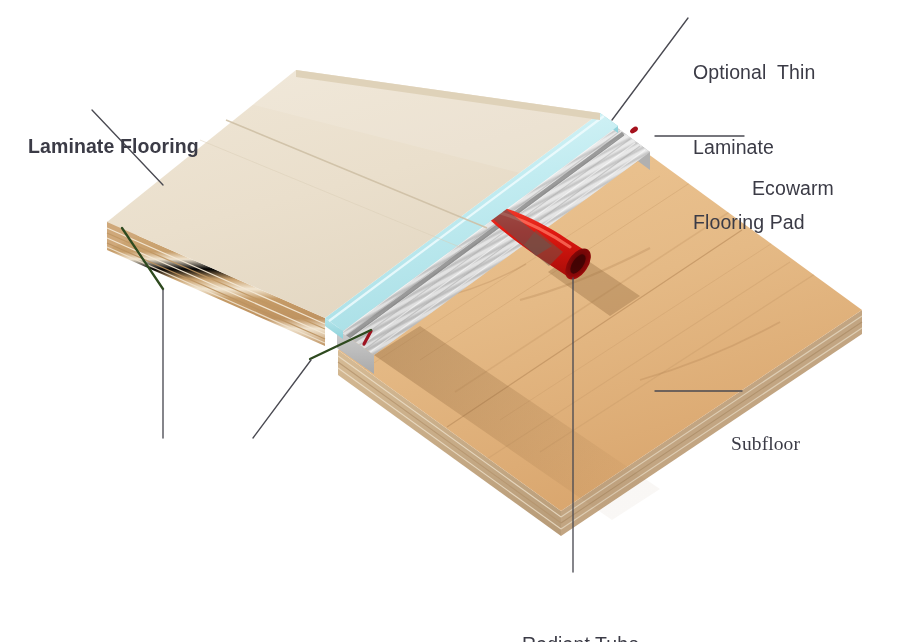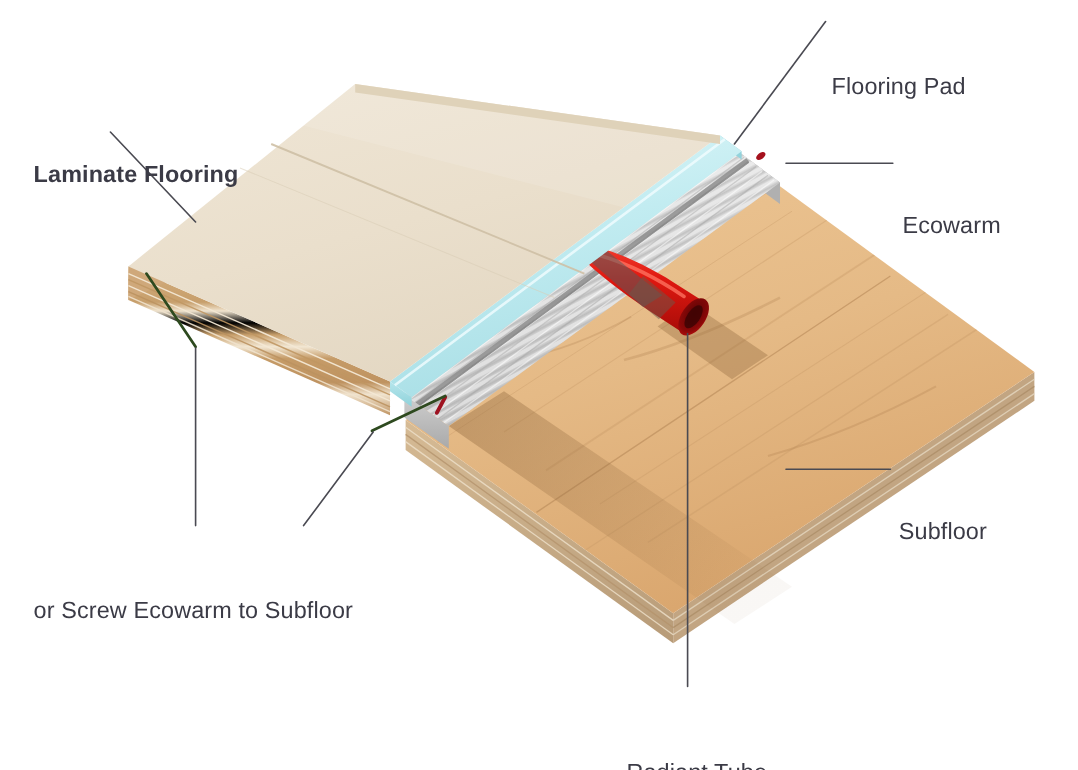--- a/index.html
+++ b/index.html
@@ -35,21 +35,21 @@
     letter-spacing: 0.1px;
     white-space: pre;
     font-family: "Liberation Sans", "DejaVu Sans", sans-serif;
   }
   .label-line {
     display: block;
   }
   #label-laminate-flooring { left: 28px;  top: 84px; font-weight: bold; }
   #label-optional-pad      { left: 693px; top: 10px; }
   #label-ecowarm           { left: 752px; top: 126px; text-align: right; }
-  #label-subfloor          { left: 749px; top: 381px; }
+  #label-subfloor          { left: 731px; top: 381px; font-family: Liberation Serif, serif; }
   #label-radiant-tube      { left: 522px; top: 582px; }
   #label-glue-staple       { left: 28px;  top: 447px; }
 </style>
 </head>
 <body>
 
 <div id="diagram-root">
 
   <svg id="scene" viewBox="0 0 898 642" width="898" height="642" xmlns="http://www.w3.org/2000/svg">
 
@@ -278,32 +278,33 @@
       <line x1="163" y1="438" x2="163" y2="290"></line>
       <line x1="253" y1="438" x2="311" y2="360"></line>
     </g>
   </svg>
 
   <div class="label" id="label-laminate-flooring">
     <span class="label-line">Laminate Flooring</span>
   </div>
 
   <div class="label" id="label-optional-pad">
+    <span class="label-line">Optional  Thin</span>
+    <span class="label-line">Laminate</span>
     <span class="label-line">Flooring Pad</span>
   </div>
 
   <div class="label" id="label-ecowarm">
     <span class="label-line">Ecowarm</span>
   </div>
 
   <div class="label" id="label-subfloor">
     <span class="label-line">Subfloor</span>
   </div>
 
   <div class="label" id="label-radiant-tube">
     <span class="label-line">Radiant Tube</span>
   </div>
 
   <div class="label" id="label-glue-staple">
-    <span class="label-line">or Screw Ecowarm to Subfloor</span>
   </div>
 
 </div>
 
 </body></html>

